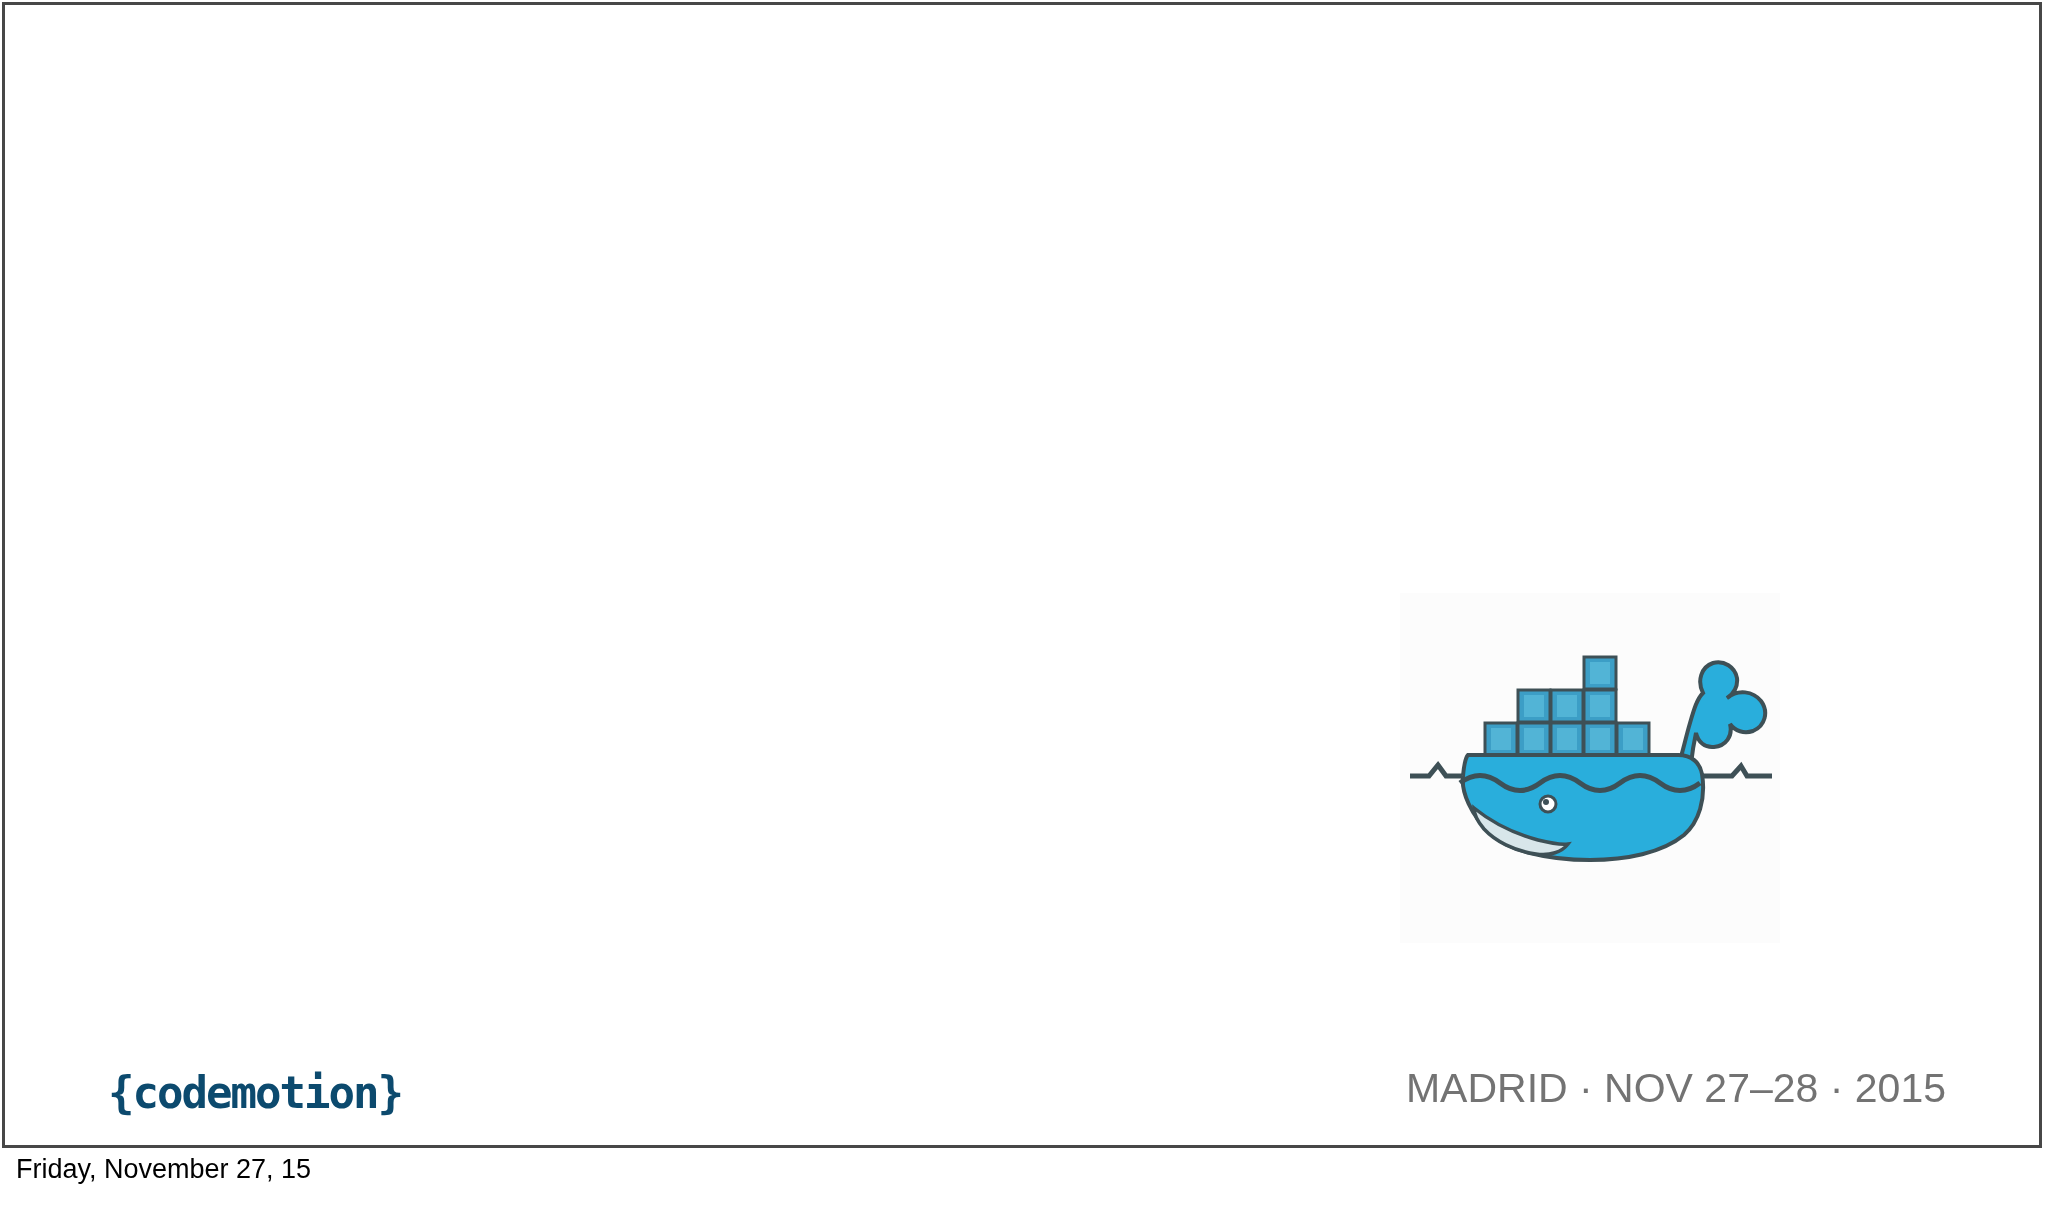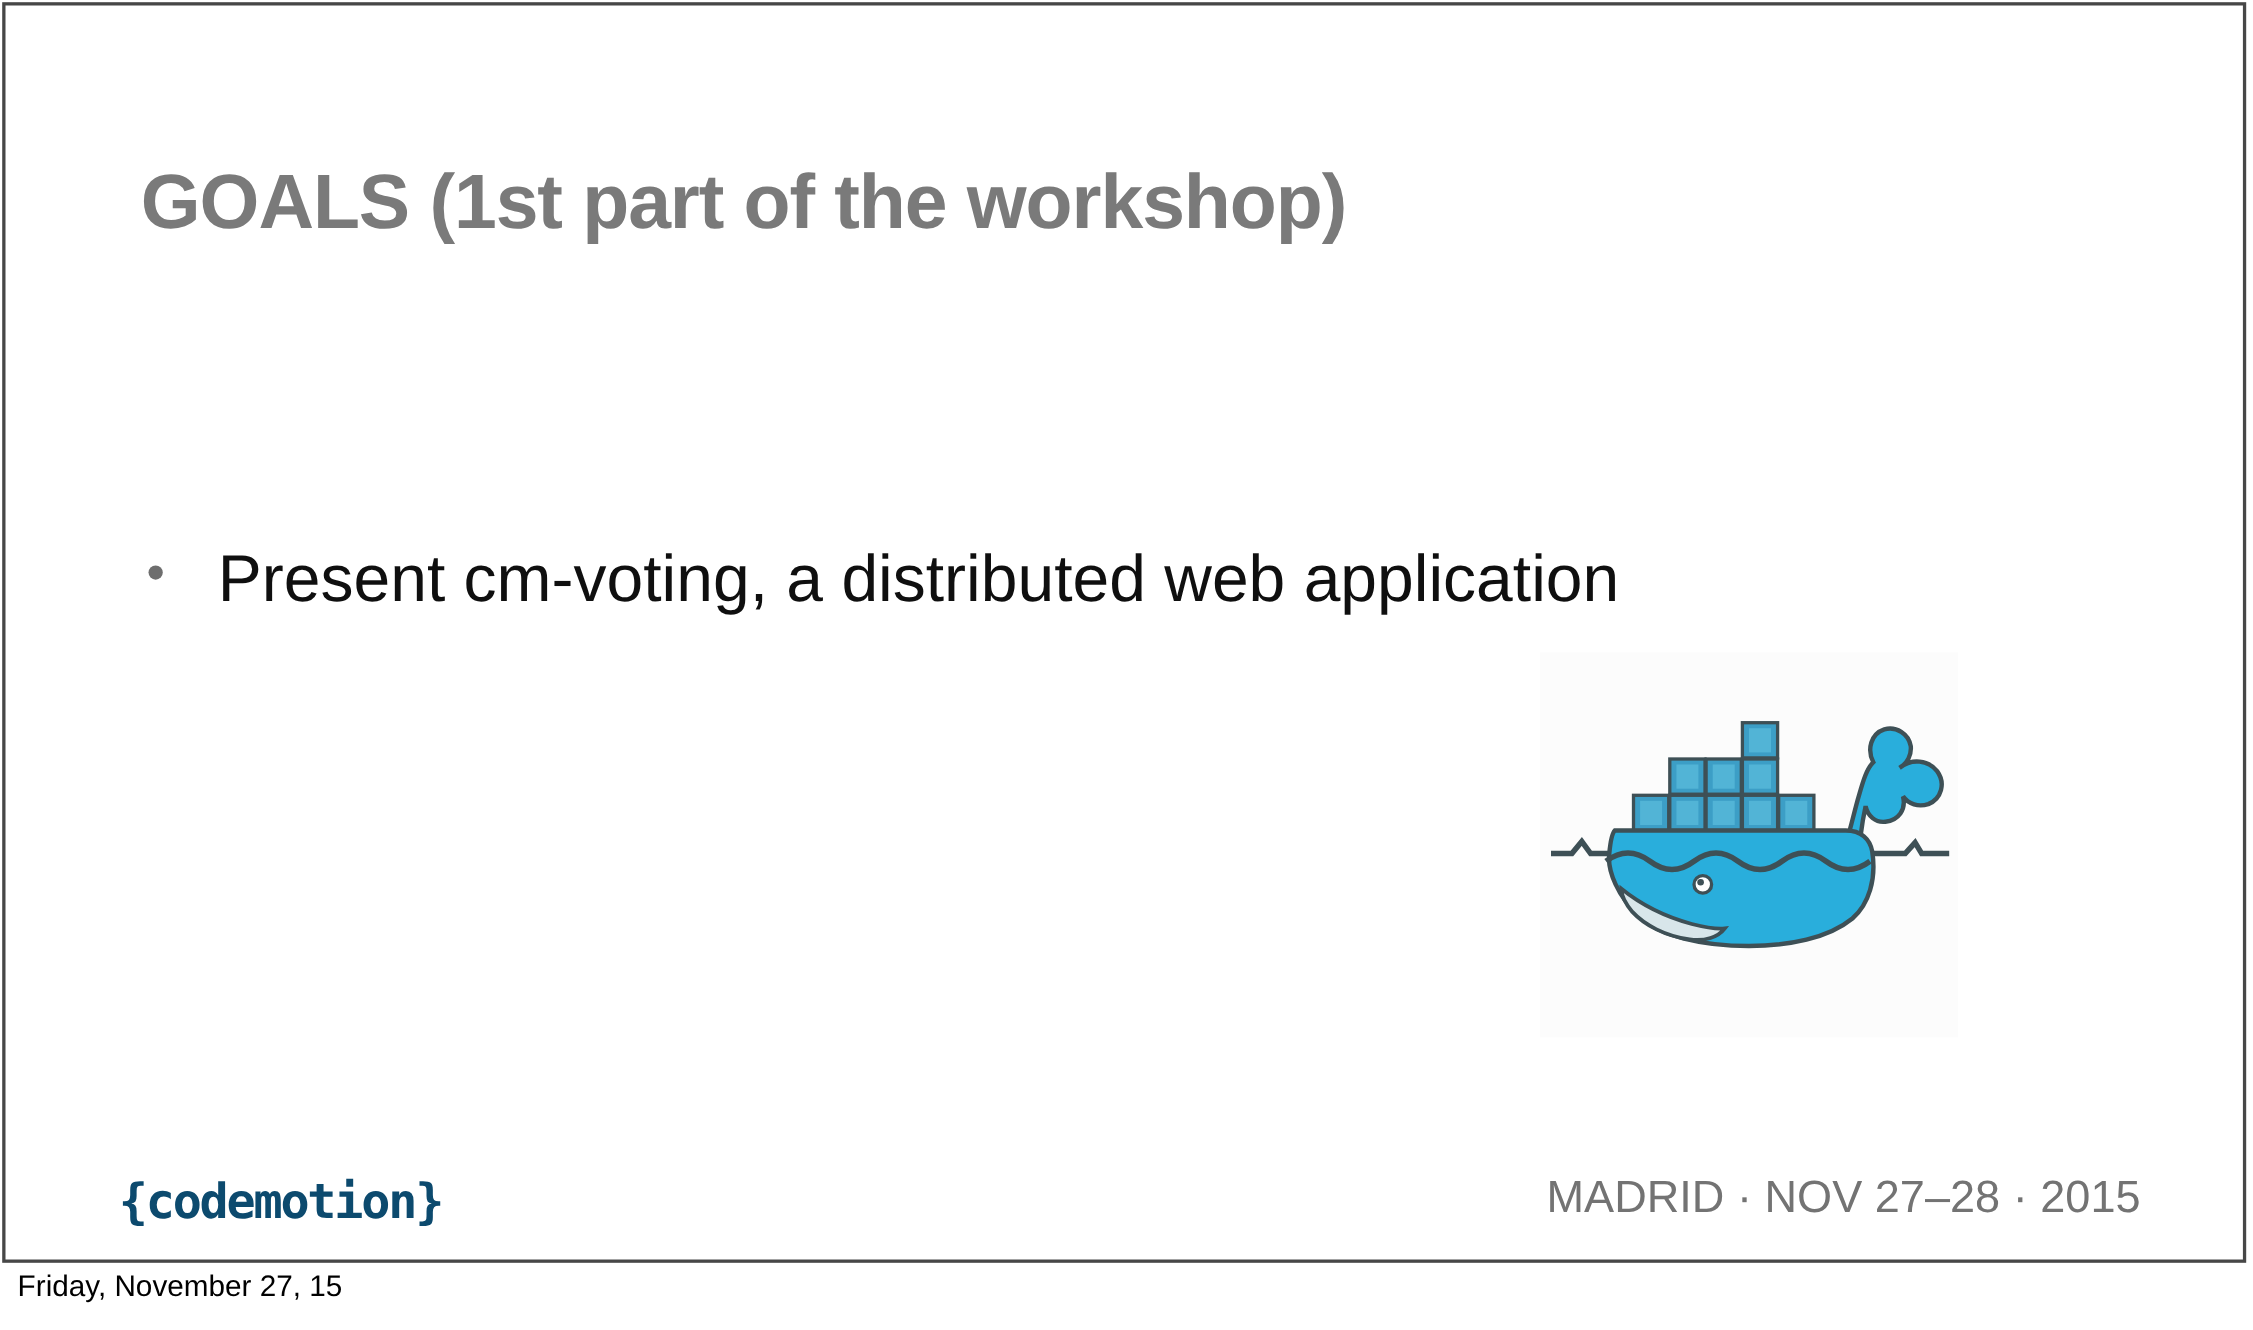--- a/index.html
+++ b/index.html
@@ -43,26 +43,21 @@
   .d-box{fill:#3C9EC6;}
   .d-box-in{fill:#52B4D6;}
   .d-belly{fill:#D8E6EA;}
   .d-line{fill:none;stroke:#3E5056;}
 </style>
 </head>
 <body>
 
 <div class="slide">
 
-  <h1 class="title">GOALS (1st part of the workshop)</h1>
 
-  <div class="bullet b0">
-    <span class="dot"></span>
-    <span class="btext">Present cm-voting, a distributed web application</span>
-  </div>
 
   <svg class="docker-logo" viewBox="0 0 380 350" xmlns="http://www.w3.org/2000/svg">
 
     <path class="d-body d-outline" stroke-width="4" d="M 270,196
              C 280,174 284,150 290,130
              C 294,116 297,106 303,100
              C 297,88 301,74 313,70
              C 324,67 335,74 337,85
              C 338,93 334,101 327,105
              C 338,96 353,98 361,108

